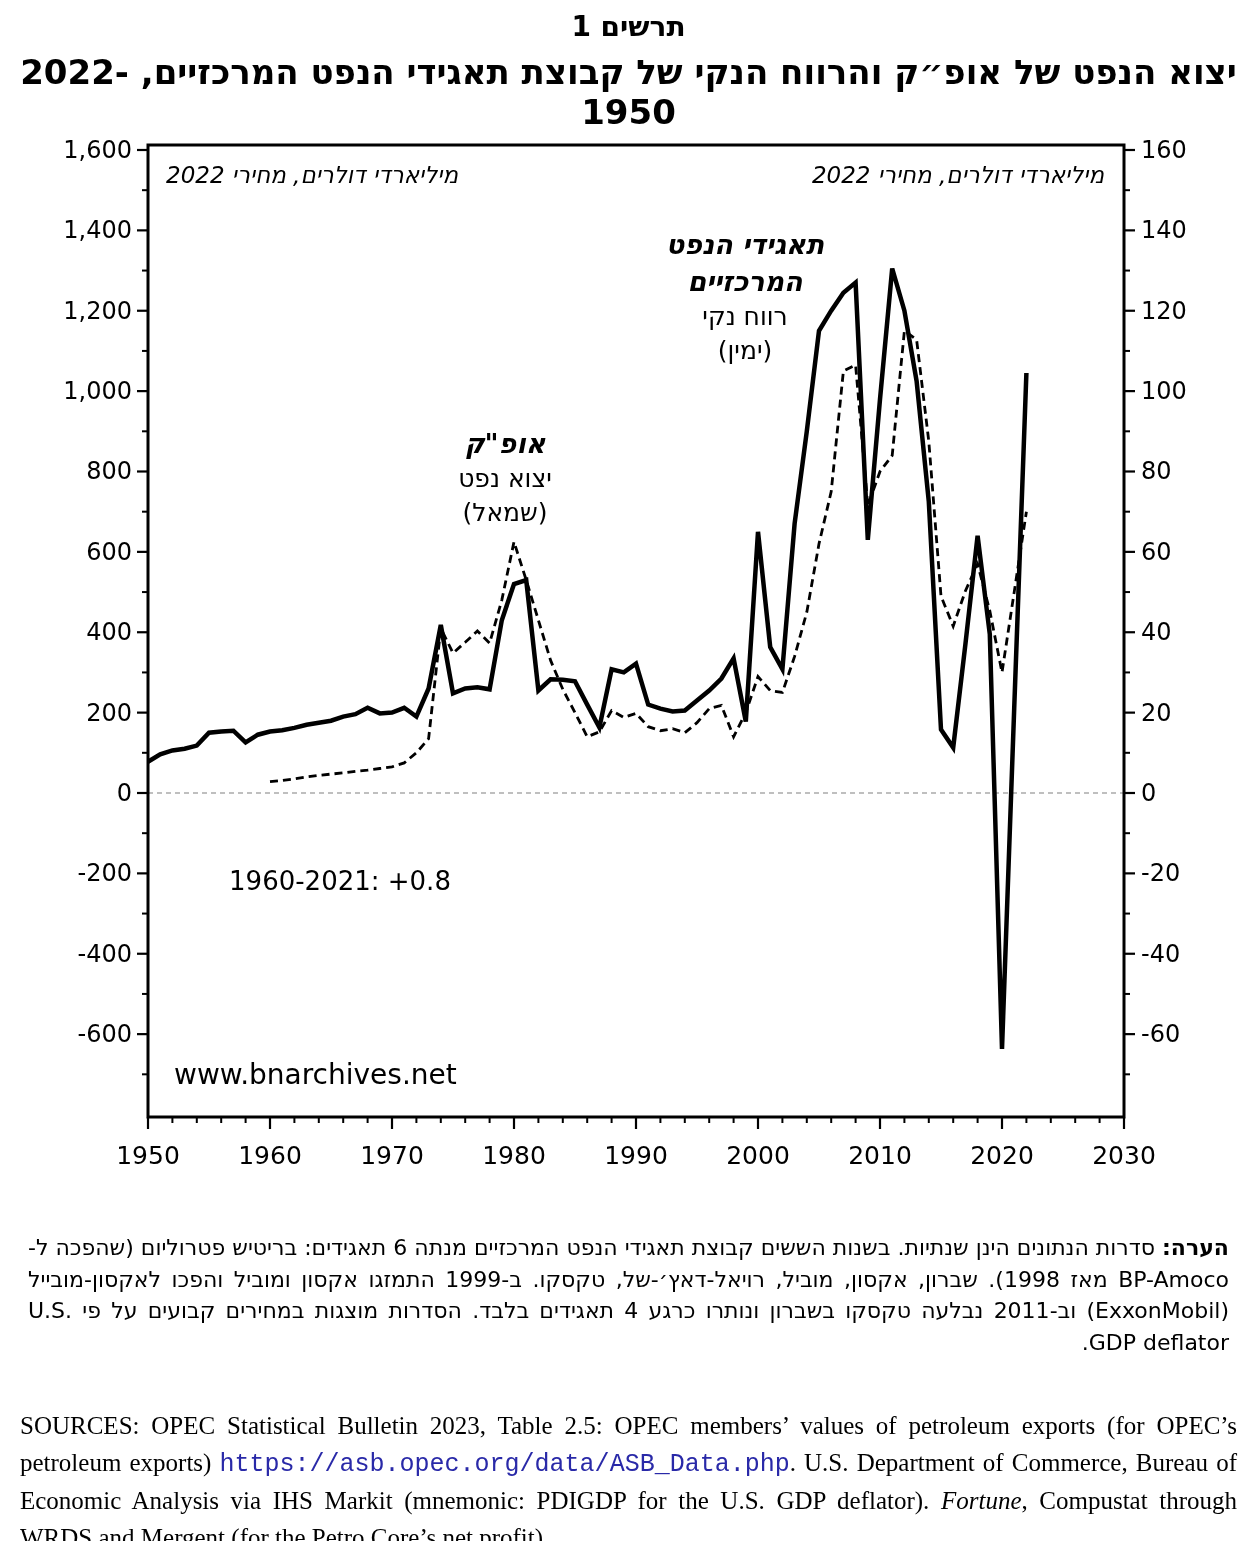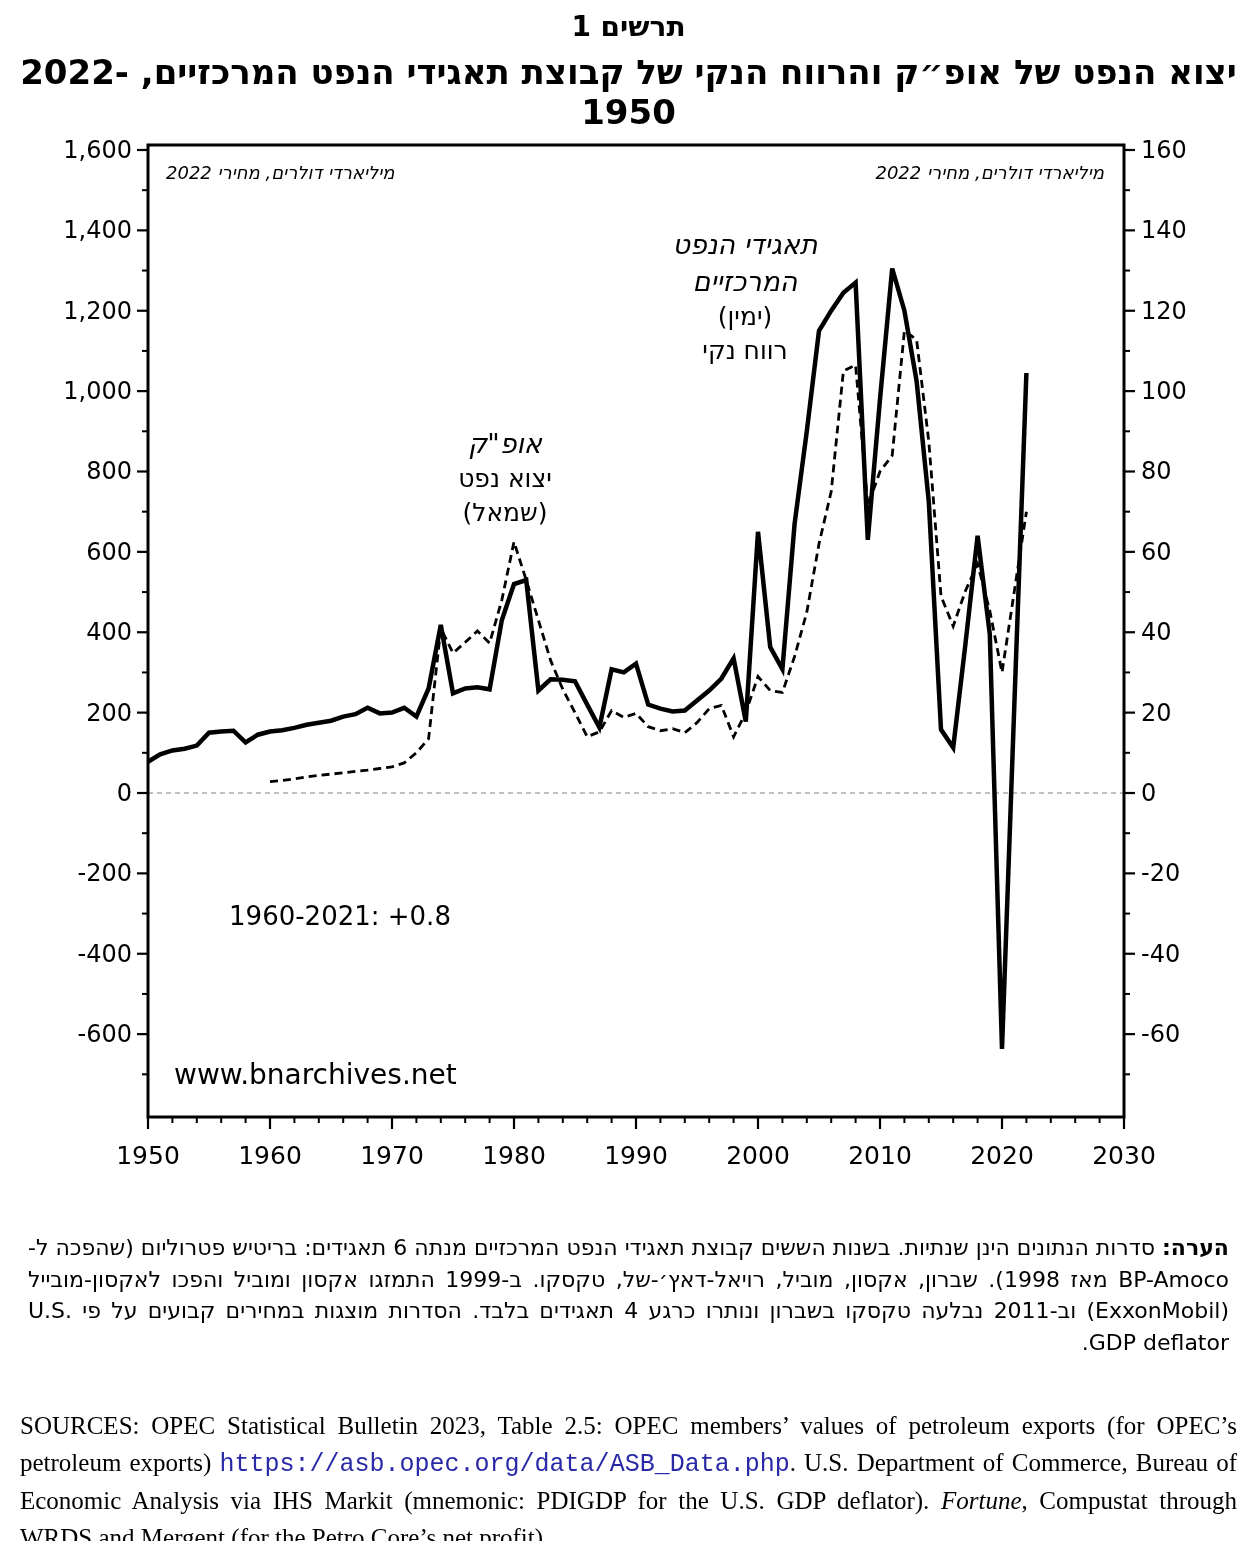--- a/index.html
+++ b/index.html
@@ -5,22 +5,22 @@
   html,body{margin:0;padding:0;background:#fff;}
   .page{position:relative;width:1257px;height:1541px;background:#fff;color:#000;
         font-family:"DejaVu Sans",sans-serif;overflow:hidden;}
   .title{position:absolute;top:10px;left:0;width:100%;text-align:center;
          font-weight:bold;font-size:28px;}
   .subtitle{position:absolute;top:52px;left:0;width:100%;text-align:center;
             font-weight:bold;font-size:34px;}
   svg{position:absolute;top:0;left:0;}
   svg text{font-family:"DejaVu Sans",sans-serif;fill:#000;}
   .anno{position:absolute;text-align:center;line-height:34px;font-size:25px;}
-  .anno .big{font-weight:normal;font-style:italic;font-size:27px;line-height:37px;}
-  .units{position:absolute;font-style:italic;font-size:18px;white-space:nowrap;}
+  .anno .big{font-weight:bold;font-style:italic;font-size:27px;line-height:37px;}
+  .units{position:absolute;font-style:italic;font-size:23px;white-space:nowrap;}
   .watermark{position:absolute;left:174px;top:1058px;font-size:28px;}
   .note{position:absolute;left:28px;top:1210px;width:1201px;direction:rtl;
         text-align:justify;font-size:22px;line-height:31.5px;}
   .note b{font-weight:bold;}
   .sources{position:absolute;left:20px;top:1383px;width:1217px;direction:ltr;
            text-align:justify;font-family:"Liberation Serif",serif;
            font-size:25px;line-height:36.5px;}
   .sources .lnk{color:#2929a8;font-family:Liberation Mono, monospace;}
   .sources .it{font-style:italic;}
 </style>
@@ -160,32 +160,32 @@
       <line x1="1075.1999999999998" x2="1075.1999999999998" y1="1117" y2="1123" stroke="#000" stroke-width="2"></line>
       <line x1="1099.6" x2="1099.6" y1="1117" y2="1123" stroke="#000" stroke-width="2"></line>
     </svg>
 
   <div class="units" style="left:166px;top:162px;" dir="rtl">מיליארדי דולרים, מחירי 2022</div>
   <div class="units" style="right:153px;top:162px;" dir="rtl">מיליארדי דולרים, מחירי 2022</div>
 
   <div class="anno" style="left:595px;top:226px;width:300px;" dir="rtl">
     <div class="big">תאגידי הנפט</div>
     <div class="big">המרכזיים</div>
+    <div>רווח נקי</div>
     <div>(ימין)</div>
-    <div>רווח נקי</div>
   </div>
 
   <div class="anno" style="left:415px;top:425px;width:180px;" dir="rtl">
     <div class="big">אופ"ק</div>
     <div>יצוא נפט</div>
     <div>(שמאל)</div>
   </div>
 
   <div class="anno" style="left:200px;top:864px;width:280px;">
-    <div dir="ltr" style="font-size:26px;margin-top:35px;">1960-2021: +0.8</div>
+    <div dir="ltr" style="font-size:26px;">1960-2021: +0.8</div>
   </div>
 
   <div class="watermark">www.bnarchives.net</div>
 
   <p class="note"><b>הערה:</b>
     <span>סדרות הנתונים הינן שנתיות. בשנות הששים קבוצת תאגידי הנפט המרכזיים מנתה 6 תאגידים: בריטיש פטרוליום (שהפכה ל-BP-Amoco מאז 1998). שברון, אקסון, מוביל, רויאל-דאץ׳-של, טקסקו. ב-1999 התמזגו אקסון ומוביל והפכו לאקסון-מובייל (ExxonMobil) וב-2011 נבלעה טקסקו בשברון ונותרו כרגע 4 תאגידים בלבד. הסדרות מוצגות במחירים קבועים על פי U.S. GDP deflator.</span></p>
 
   <p class="sources"><span>SOURCES: OPEC Statistical Bulletin 2023, Table 2.5: OPEC members’ values of petroleum exports (for OPEC’s petroleum exports) </span><span class="lnk">https://asb.opec.org/data/ASB_Data.php</span><span>. U.S. Department of Commerce, Bureau of Economic Analysis via IHS Markit (mnemonic: PDIGDP for the U.S. GDP deflator). </span><span class="it">Fortune</span><span>, Compustat through WRDS and Mergent (for the Petro Core’s net profit).</span></p>
 
 </div>

